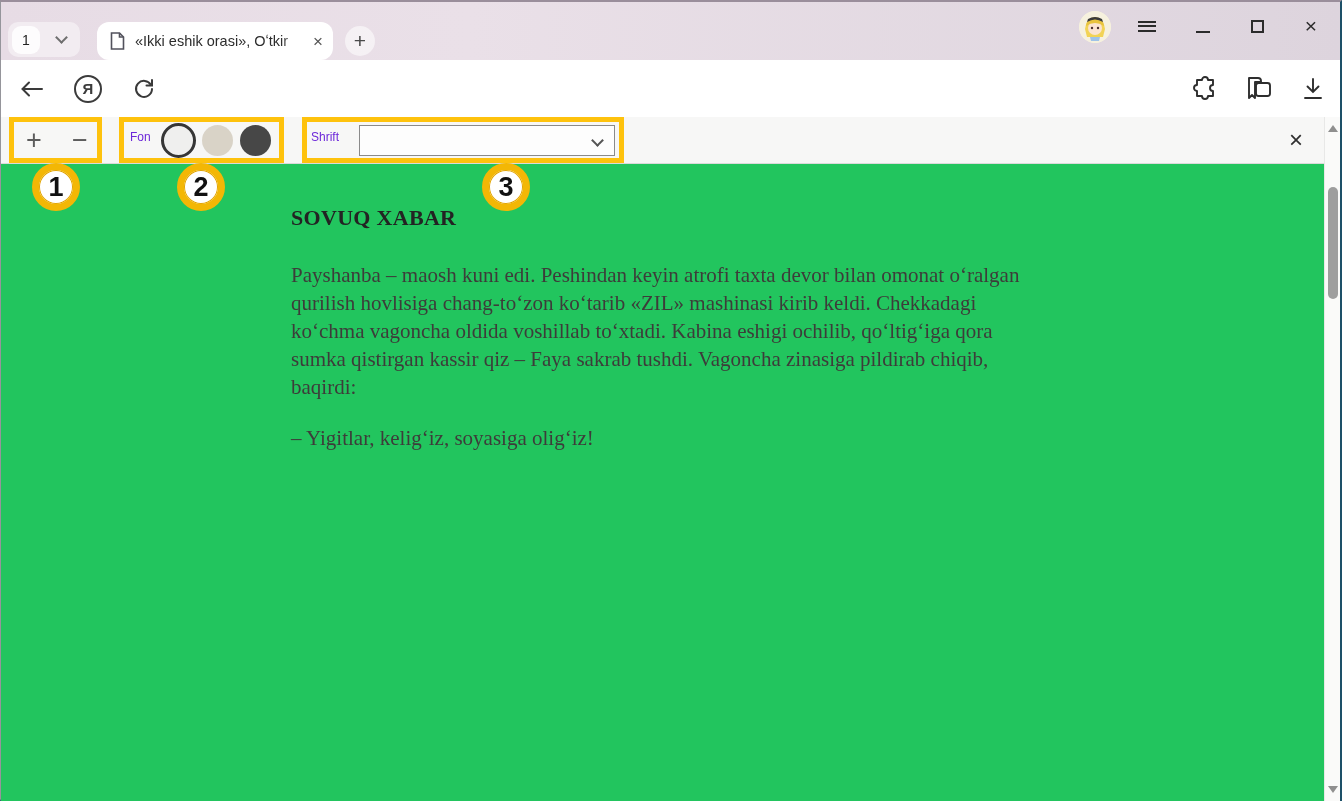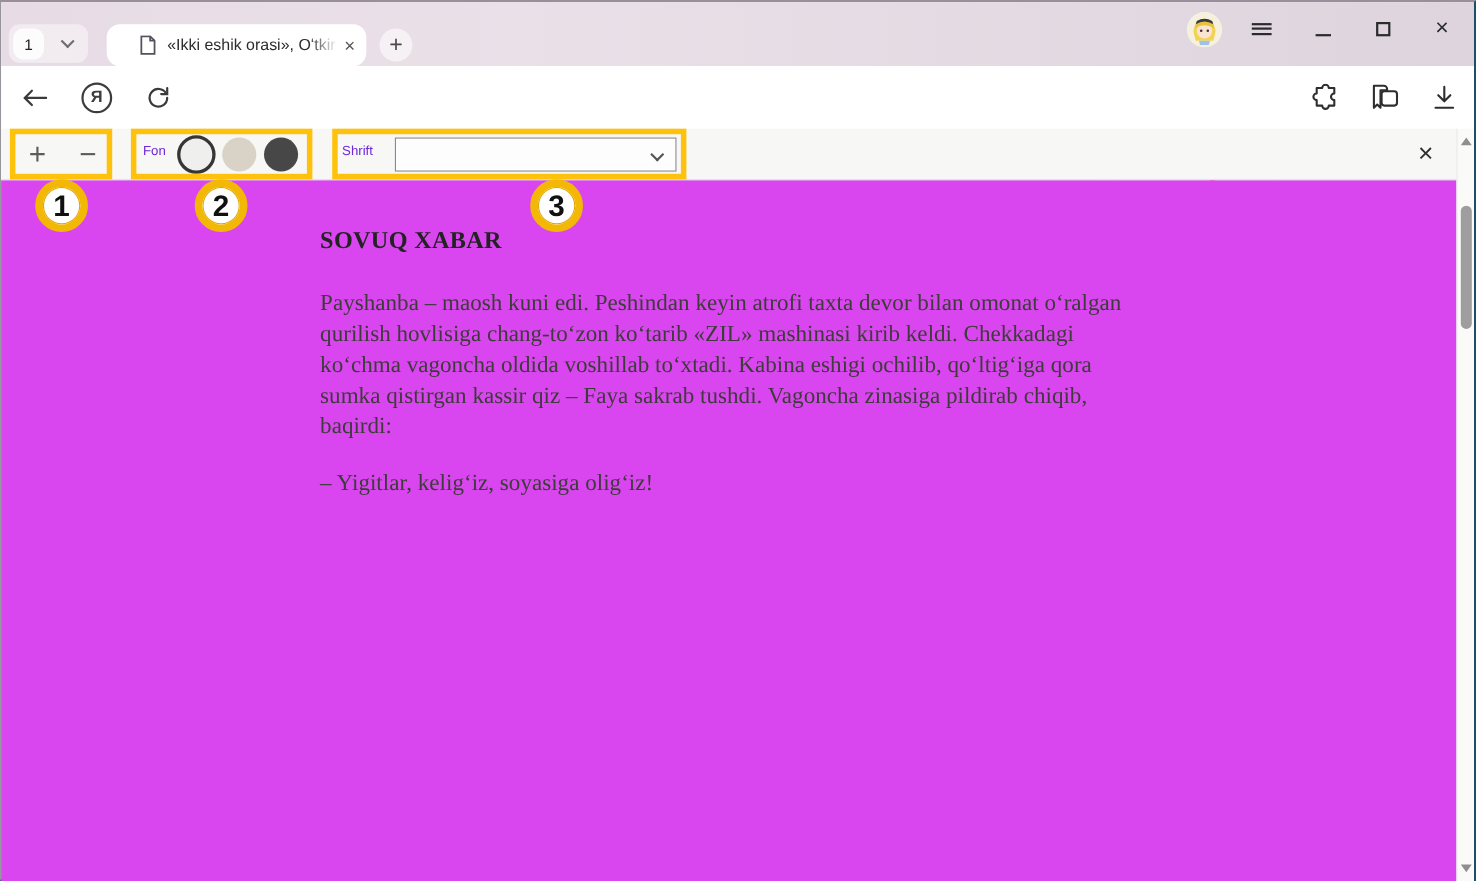--- a/index.html
+++ b/index.html
@@ -11,21 +11,21 @@
   
   .titlebar{ position:absolute; left:0; top:0; width:100%; height:58px;
     background:linear-gradient(90deg,#e7dce5 0%, #eae0e8 35%, #ddd4dd 100%); }
   .tabcount-group{ position:absolute; left:7px; top:20px; width:72px; height:35px;
     background:rgba(255,255,255,0.45); border-radius:10px; display:flex; align-items:center; cursor:pointer; }
   .tabcount-badge{ width:28px; height:28px; margin-left:4px; background:#fdfcfd; border-radius:9px;
     display:flex; align-items:center; justify-content:center; font-size:14px; color:#222; }
   .chev{ width:9px; height:9px; border-right:2px solid #6e6e6e; border-bottom:2px solid #6e6e6e;
     transform:rotate(45deg); margin-left:17px; margin-top:-4px; }
   .tab{ position:absolute; left:96px; top:20px; width:236px; height:38px; background:#fff;
-    border-radius:12px; display:flex; align-items:center; padding:0 10px 0 30px; }
+    border-radius:12px; display:flex; align-items:center; padding:0 10px 0 13px; }
   .tab-title{ flex:1; font-size:14.5px; color:#2c2c2c; white-space:nowrap; overflow:hidden; position:relative; margin-left:10px; }
   .tab-title::after{ content:""; position:absolute; right:0; top:0; bottom:0; width:26px;
     background:linear-gradient(90deg, rgba(255,255,255,0), #fff); }
   .tab-close{ font-size:17px; color:#555; margin-left:6px; cursor:pointer; line-height:1; }
   .newtab{ position:absolute; left:344px; top:24px; width:30px; height:30px; border-radius:50%;
     background:rgba(255,255,255,0.55); color:#4a4a4a; font-size:21px; display:flex; align-items:center;
     justify-content:center; cursor:pointer; }
   .avatar{ position:absolute; left:1078px; top:9px; width:32px; height:32px; border-radius:50%;
     background:#f7f2dd; overflow:hidden; cursor:pointer; }
   .win-btn{ position:absolute; top:0; width:44px; height:48px; display:flex; align-items:center;
@@ -74,21 +74,21 @@
     border-right:2px solid #555; border-bottom:2px solid #555; transform:rotate(45deg); }
   .bar-close{ position:absolute; left:1280px; top:123px; width:30px; height:30px; display:flex;
     align-items:center; justify-content:center; font-size:24px; font-weight:300; color:#2f2f2f; cursor:pointer; }
 
   
   .badge{ position:absolute; width:48px; height:48px; border-radius:50%; background:#fff;
     border:7px solid #f3b705; box-shadow:0 0 0 1px #e2a400 inset; display:flex; align-items:center;
     justify-content:center; font-size:27px; font-weight:900; color:#111; z-index:5; }
 
   
-  .content{ position:absolute; left:0; top:162px; width:1324px; height:637px; background:#d946ef; overflow:hidden;padding-left:20px; }
+  .content{ position:absolute; left:0; top:162px; width:1324px; height:637px; background:#22c55e; overflow:hidden;padding-left:20px; }
   .book{ position:absolute; left:290px; top:41px; width:748px; font-family:"Liberation Serif", serif; color:#3d3c3a; }
   .book h1{ font-size:22px; font-weight:bold; color:#232323; margin-bottom:30px; letter-spacing:0.3px; }
   .book p{ font-size:21px; line-height:28px; margin-bottom:23px; }
 
   
   .scrollbar{ position:absolute; left:1323px; top:115px; width:16px; height:684px; background:#fafaf9;
     border-left:1px solid #e8e8e7; }
   .sb-arrow{ position:absolute; left:3px; width:0; height:0; border-left:5px solid transparent;
     border-right:5px solid transparent; cursor:pointer; }
   .sb-up{ top:8px; border-bottom:7px solid #8f8f8f; }

